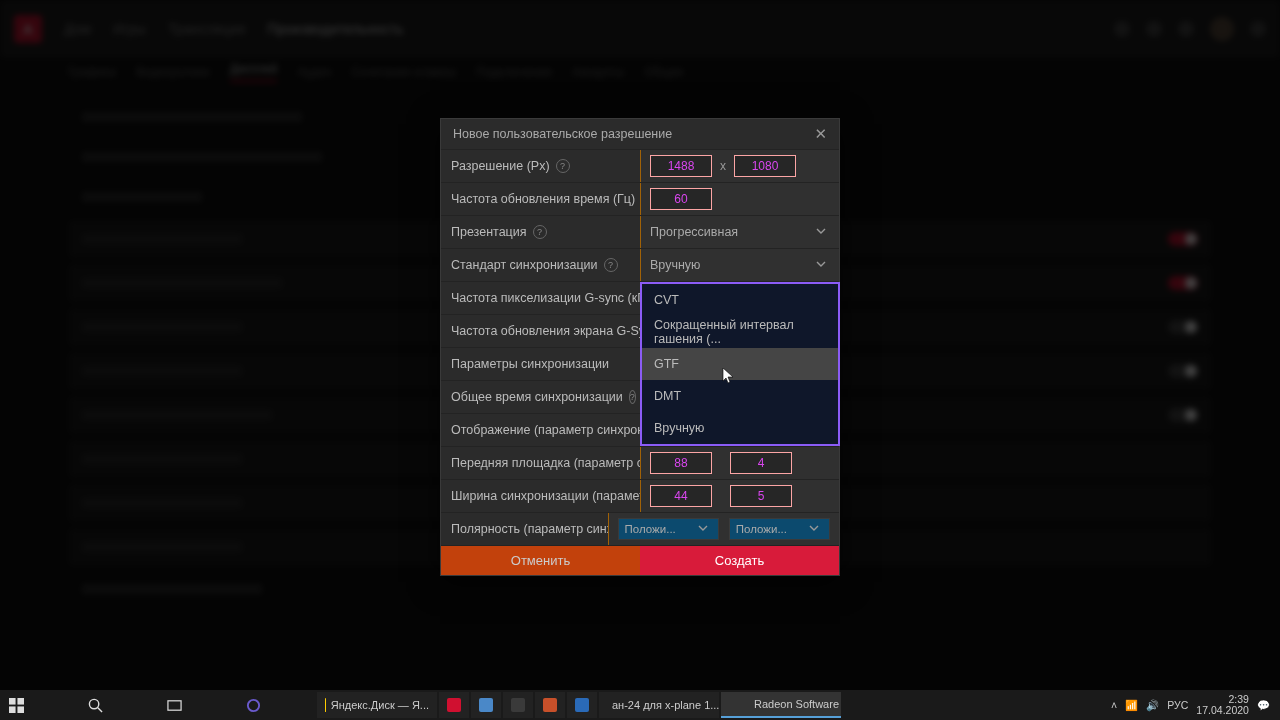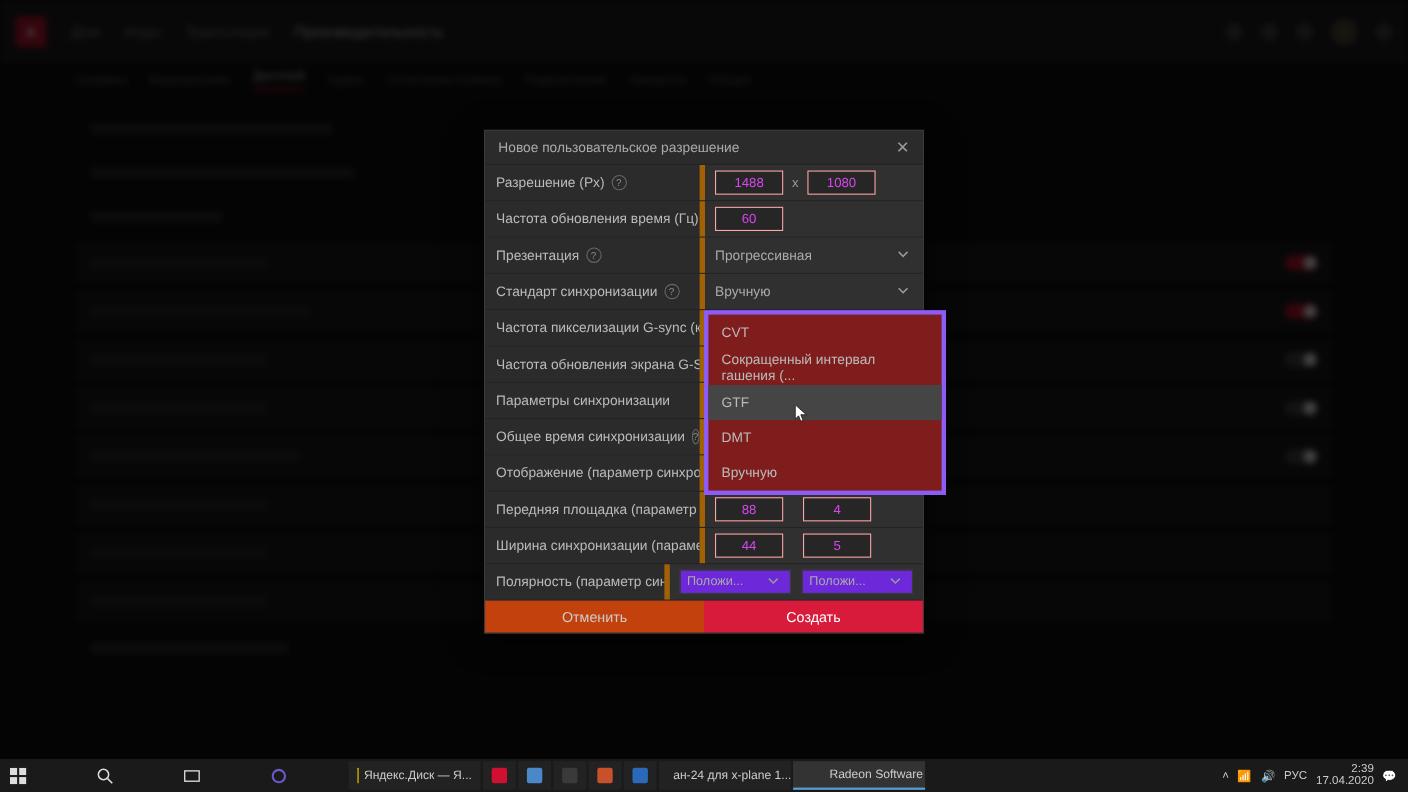--- a/index.html
+++ b/index.html
@@ -21,34 +21,34 @@
 .bg-lab { width:160px; height:10px; background:#2a2a2a; border-radius:2px; }
 .bg-tog { margin-left:auto; width:30px; height:14px; background:#d01030; border-radius:7px; position:relative;}
 .bg-tog::after{content:"";position:absolute;right:1px;top:1px;width:12px;height:12px;background:#fff;border-radius:50%;}
 
 
 .overlay { position:absolute; inset:0; background:rgba(0,0,0,.55); }
 .modal { position:absolute; left:440px; top:118px; width:400px; background:#2b2b2b; border:1px solid #3a3a3a; font-size:12.5px; color:#bbb; box-shadow:0 6px 28px rgba(0,0,0,.7);}
 .m-head { height:30px; display:flex; align-items:center; padding:0 12px; color:#aaa; }
 .m-close { margin-left:auto; cursor:pointer; color:#999; font-size:15px; }
 .m-row { height:33px; display:flex; border-top:1px solid #232323; }
-.m-lab { width:200px; padding:0 10px; display:flex; align-items:center; gap:6px; background:#2b2b2b; border-right:5px solid #a16207; white-space:nowrap; overflow:hidden; }
+.m-lab { width:200px; padding:0 10px; display:flex; align-items:center; gap:6px; background:#2b2b2b; border-right:1px solid #a16207; white-space:nowrap; overflow:hidden; }
 .m-val { flex:1; display:flex; align-items:center; gap:8px; padding:0 9px; background:#303030; }
 .help { width:14px; height:14px; border:1px solid #666; border-radius:50%; display:inline-flex; align-items:center; justify-content:center; font-size:9px; color:#888; }
 .inp { width:62px; height:22px; background:#262626; border:1px solid #fca5a5; color:#d946ef; text-align:center; font-size:12px; }
 .sep-x{ color:#999; font-size:12px; }
 .sel { flex:1; height:100%; display:flex; align-items:center; color:#aaa; cursor:pointer;}
 .chev { margin-left:auto; margin-right:4px; }
 .chev svg{ width:10px; height:10px; }
 .dual .inp{ width:62px;}
 .dual { gap:18px; justify-content:flex-start;}
-.polsel{ flex:1; height:22px; background:#6d28d9; border:1px solid #3a3a3a; display:flex; align-items:center; padding:0 6px; color:#aaa; font-size:11.5px; gap:22px; overflow:hidden;justify-content:flex-end;}
-
-
-.dd { position:absolute; left:640px; top:282px; width:220px; background:#7f1d1d; border:4px solid #8b5cf6; z-index:5; font-size:12.5px; }
+.polsel{ flex:1; height:22px; background:#0c4a6e; border:1px solid #3a3a3a; display:flex; align-items:center; padding:0 6px; color:#aaa; font-size:11.5px; gap:22px; overflow:hidden;justify-content:flex-end;}
+
+
+.dd { position:absolute; left:640px; top:282px; width:200px; background:#0f172a; border:2px solid #8b5cf6; z-index:5; font-size:12.5px; }
 .dd-item { height:32px; display:flex; align-items:center; padding:0 12px; color:#bbb; cursor:pointer;}
 .dd-item.hover{ background:#454545; }
 
 
 .m-foot { display:flex; height:30px; border-top:1px solid #232323;}
 .btn { flex:1; display:flex; align-items:center; justify-content:center; font-size:13px; cursor:pointer;}
 .btn-cancel{ background:#c2410c; color:#ccc;}
 .btn-create{ background:#d81b3a; color:#fff;}
 
 

